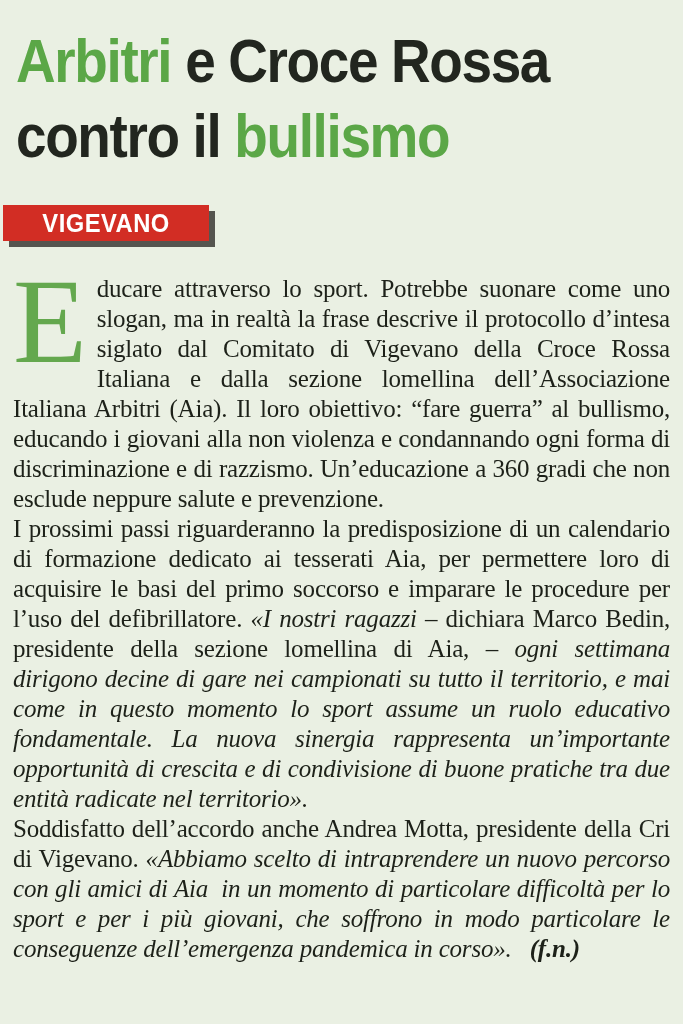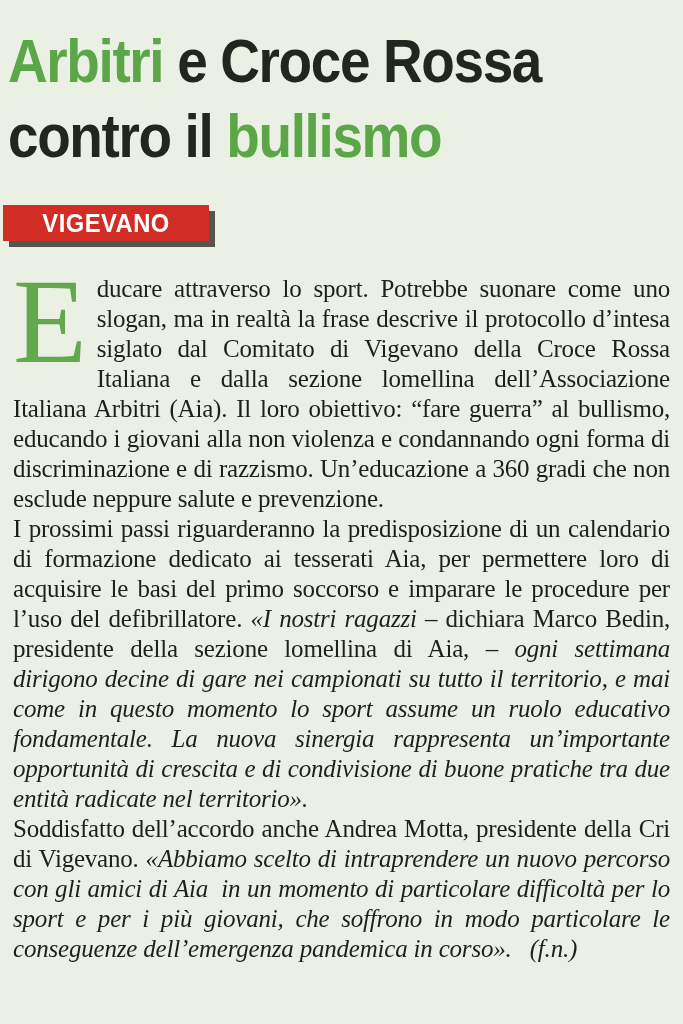--- a/index.html
+++ b/index.html
@@ -22,21 +22,21 @@
     font-family: "Liberation Serif", serif;
   }
   .page {
     width: 683px;
     height: 1024px;
     position: relative;
     padding-top: 24px;
   }
   
   .headline {
-    padding-left: 8px;
+    padding-left: 16px;
     font-family: "Liberation Sans", sans-serif;
     font-weight: bold;
     font-size: 61px;
     line-height: 75px;
     letter-spacing: -1.5px;
   }
   .hl-line {
     transform: scaleX(0.90);
     transform-origin: 0 50%;
     white-space: nowrap;
@@ -78,21 +78,21 @@
     float: left;
     font-size: 121px;
     line-height: 90px;
     height: 90px;
     margin: 2px 10px 0 0;
     color: var(--dropcap-green);
     font-family: "Liberation Serif", serif;
   }
   .seg-roman  { font-style: normal; margin-top: 12px; }
   .seg-italic { font-style: italic; }
-  .seg-bolditalic { font-style: italic; font-weight: normal; }
+  .seg-bolditalic { font-style: italic; font-weight: bold; }
 </style>
 </head>
 <body>
 
 <div class="page">
 
   <h1 class="headline">
     <div class="hl-line"><span class="seg-green">Arbitri</span><span class="seg-dark"> e Croce Rossa</span></div>
     <div class="hl-line"><span class="seg-dark">contro il </span><span class="seg-green">bullismo</span></div>
   </h1>

